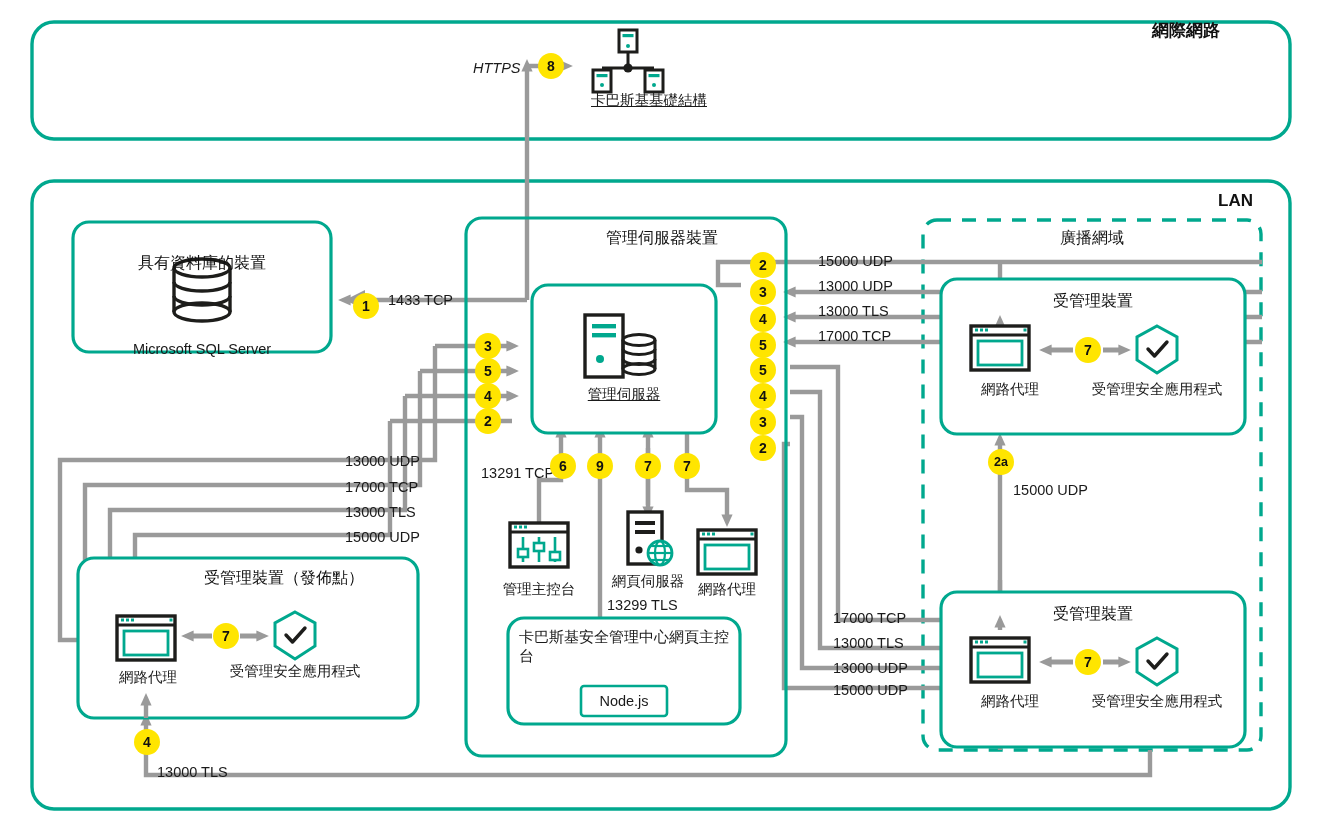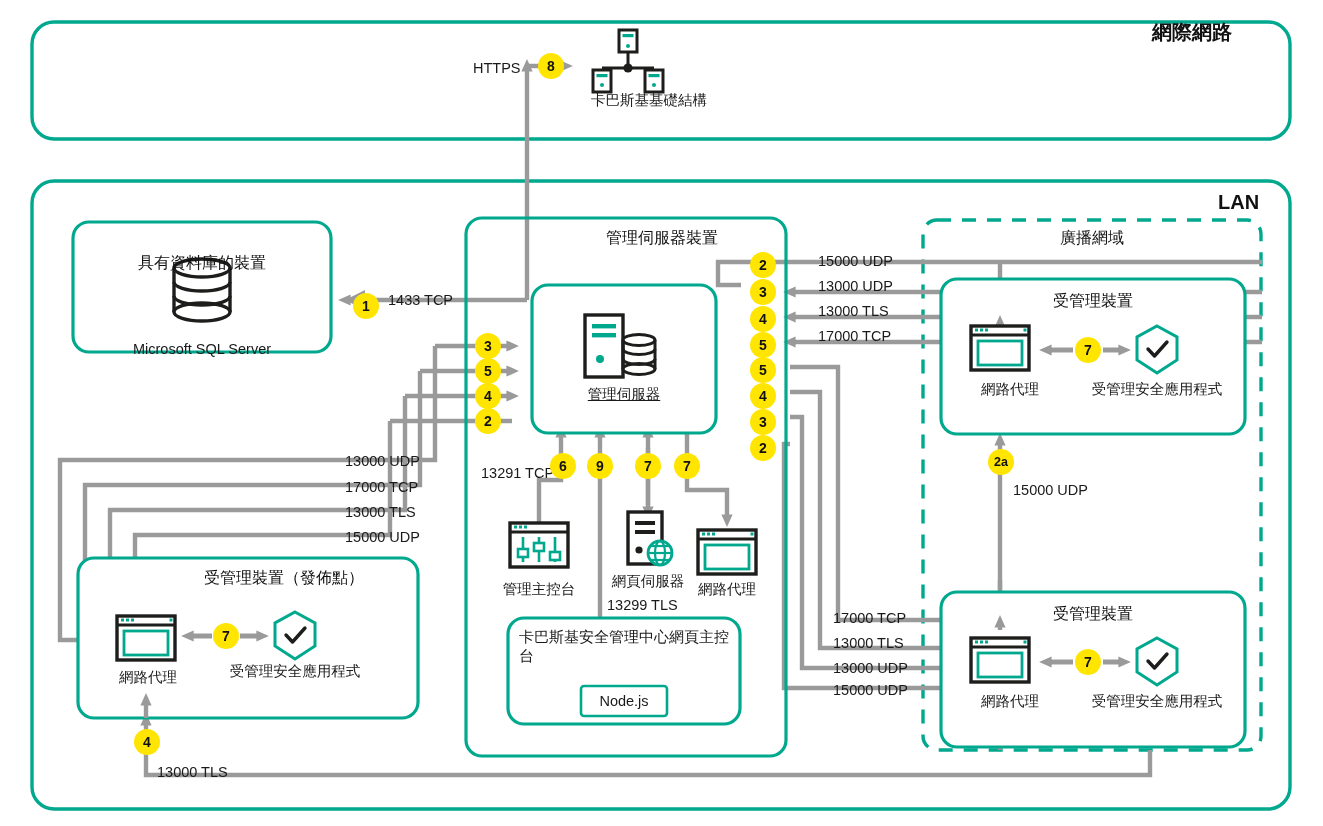--- a/index.html
+++ b/index.html
@@ -3,21 +3,21 @@
 <meta charset="utf-8">
 <style>
   html,body{margin:0;padding:0;background:#ffffff;}
   body{font-family:"Liberation Sans","DejaVu Sans",sans-serif;}
   #stage{position:relative;width:1323px;height:826px;overflow:hidden;background:#fff;}
   #svgroot{position:absolute;left:0;top:0;width:1323px;height:826px;}
   .lbl{position:absolute;color:#1a1a1a;font-size:14.5px;line-height:1.25;white-space:nowrap;}
   .lbl.zh{font-family:"DejaVu Sans","Liberation Sans",sans-serif;}
   .lbl.ctr{transform:translateX(-50%);text-align:center;}
   .boxtitle{font-size:16px;color:#111;}
-  .bold{font-weight:bold;font-size:20px;}
+  .bold{font-weight:bold;font-size:17px;}
   .badge{position:absolute;width:26px;height:26px;border-radius:50%;background:#FFE500;
          color:#111;font-size:14px;font-weight:bold;display:flex;align-items:center;
          justify-content:center;transform:translate(-50%,-50%);
          font-family:"Liberation Sans",sans-serif;}
   .badge.sm{font-size:12.5px;}
   .wrapname{white-space:normal;width:210px;}
 </style>
 </head>
 <body>
 
@@ -233,22 +233,22 @@
 
   <g>
     <path d="M345,300 L365,290 L365,310 Z" fill="#9A9A9A"></path>
   </g>
 </svg>
 
 <div class="lbl zh boxtitle bold" style="left:1152px;top:20px;">網際網路</div>
 <div class="lbl boxtitle bold" style="left:1218px;top:190px;">LAN</div>
 <div class="lbl zh boxtitle ctr" style="left:1092px;top:228px;">廣播網域</div>
 
-<div class="lbl" style="left:473px;top:59px;">HTTPS</div>
-<div class="lbl zh ctr" style="left:649px;top:91px;">卡巴斯基基礎結構</div>
+<div class="lbl" style="left:473px;top:59px;font-style:italic;">HTTPS</div>
+<div class="lbl zh ctr" style="left:649px;top:91px;text-decoration:underline;">卡巴斯基基礎結構</div>
 
 <div class="lbl zh boxtitle ctr" style="left:202px;top:253px;">具有資料庫的裝置</div>
 <div class="lbl ctr" style="left:202px;top:340px;">Microsoft SQL Server</div>
 
 <div class="lbl" style="left:388px;top:291px;">1433 TCP</div>
 
 <div class="lbl zh boxtitle ctr" style="left:662px;top:228px;">管理伺服器裝置</div>
 <div class="lbl zh ctr" style="left:624px;top:385px;text-decoration:underline;">管理伺服器</div>
 
 <div class="lbl" style="left:345px;top:452px;">13000 UDP</div>

